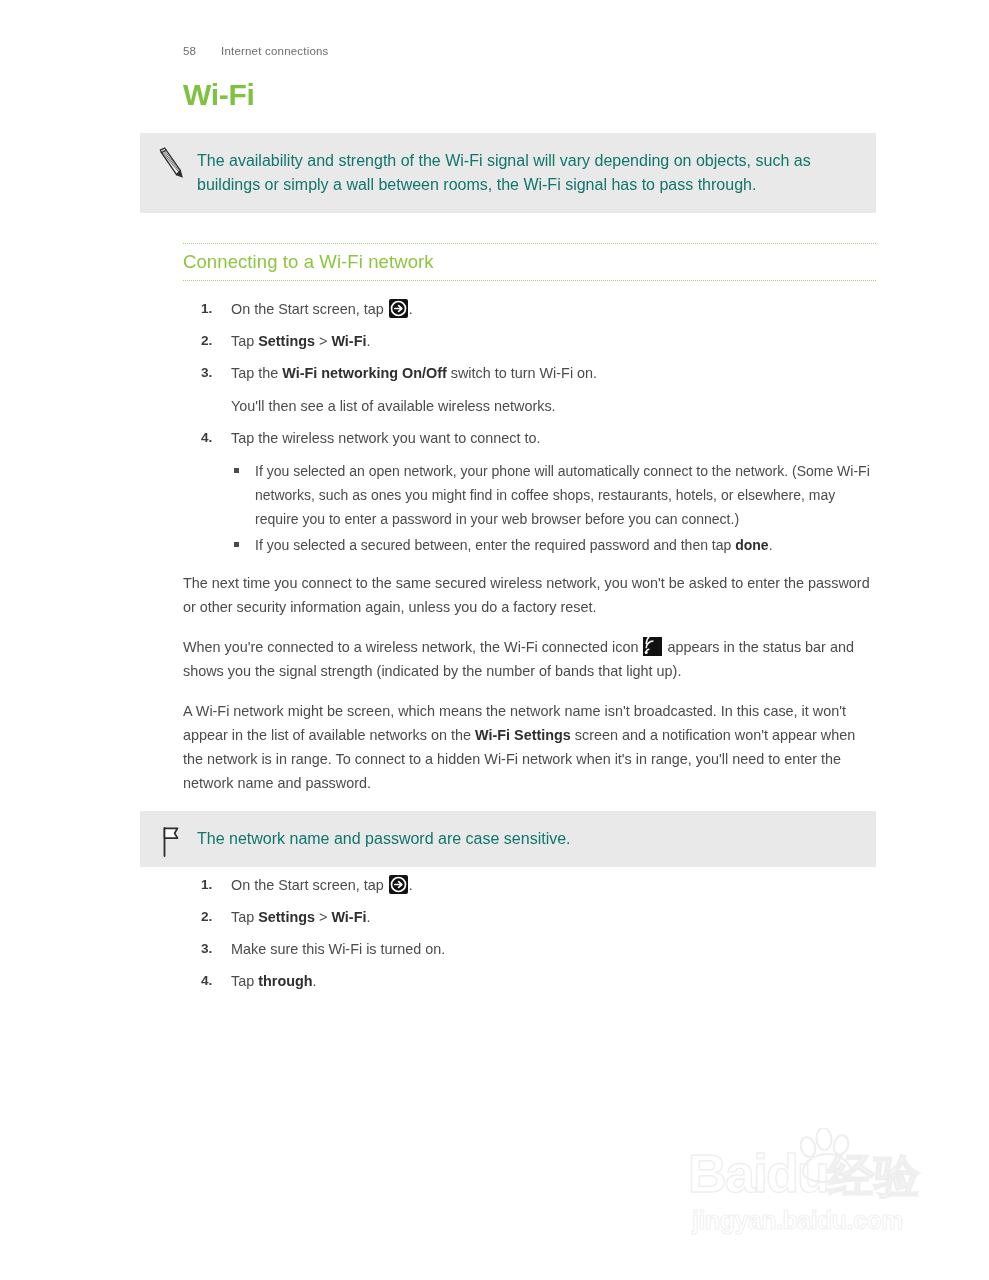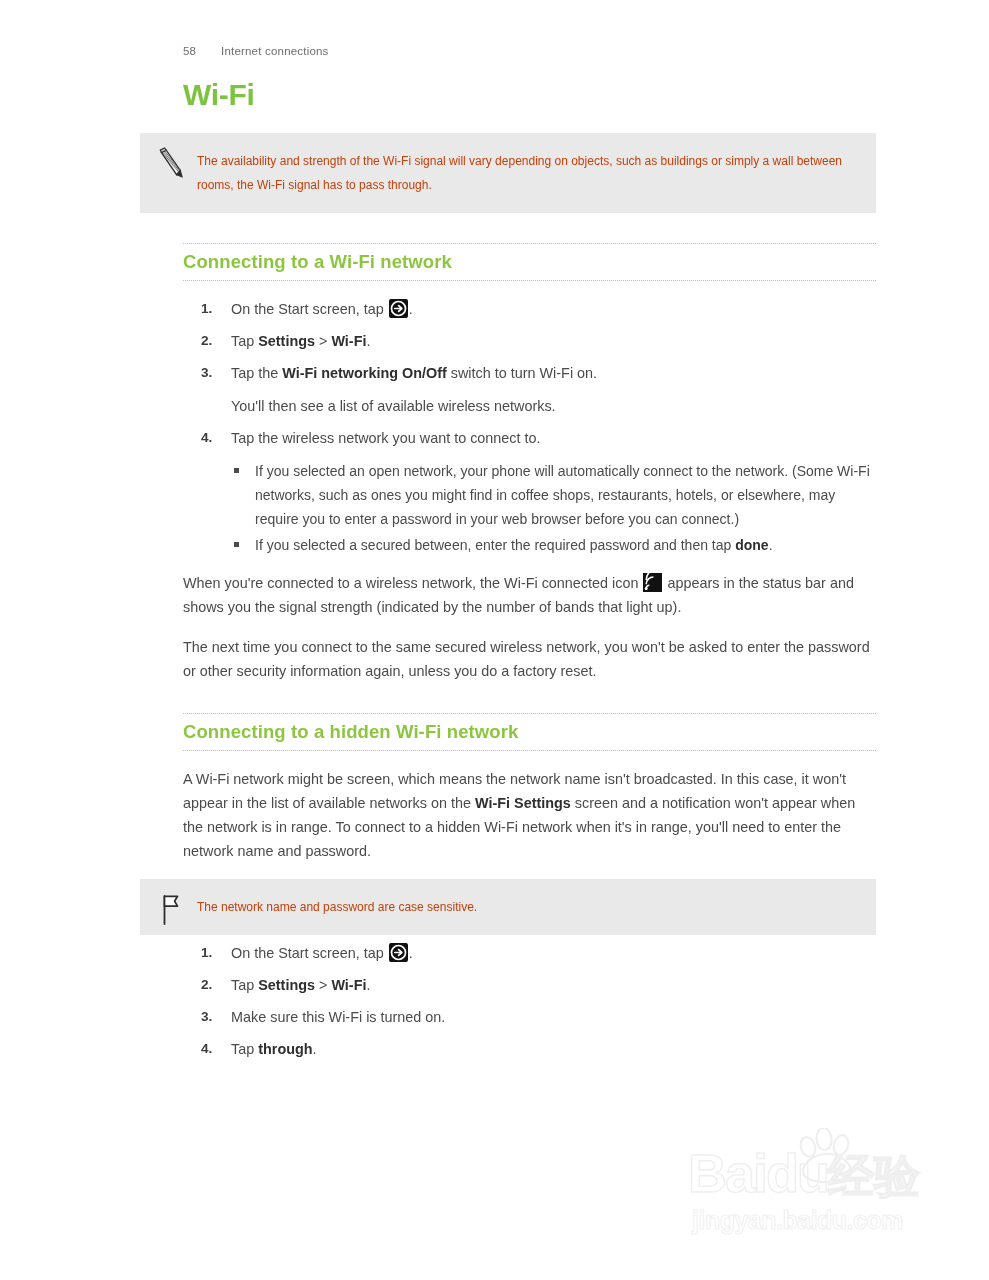--- a/index.html
+++ b/index.html
@@ -75,29 +75,29 @@
     min-height: 52px;
   }
   .note-box .note-icon {
     position: absolute;
     left: 16px;
     top: 14px;
     width: 30px;
     height: 34px;
   }
   .note-box .note-text {
-    font-size: 12px;
+    font-size: 16px;
     line-height: 24px;
-    color: #c2410c;
+    color: #0f766e;
   }
 
   
   h2.section-head {
     font-size: 18.5px;
-    font-weight: bold;
+    font-weight: normal;
     color: #8cc63f;
     margin: 30px 0 16px 0;
     padding: 7px 0 7px 0;
     border-top: 1px dotted #a9cf7f;
     border-bottom: 1px dotted #a9cf7f;
     letter-spacing: 0.1px;
     line-height: 1.2;
   }
 
   
@@ -270,39 +270,38 @@
           <li>
             <span>If you selected an open network, your phone will automatically connect to the network. (Some Wi-Fi networks, such as ones you might find in coffee shops, restaurants, hotels, or elsewhere, may require you to enter a password in your web browser before you can connect.)</span>
           </li>
           <li>
             <span>If you selected a secured between, enter the required password and then tap </span><b>done</b><span>.</span>
           </li>
         </ul>
       </li>
     </ol>
 
+    <p class="body-text">The next time you connect to the same secured wireless network, you won't be asked to enter the password or other security information again, unless you do a factory reset.</p>
+
     <p class="body-text">
       <span>When you're connected to a wireless network, the Wi-Fi connected icon</span>
       <span class="inline-icon">
         <svg viewBox="0 0 19 19" width="19" height="19" aria-hidden="true">
           <rect x="0" y="0" width="19" height="19" fill="#111111"></rect>
           <g fill="none" stroke="#ffffff" stroke-width="1.6">
             <path d="M3.2 15.4 A 3.2 3.2 0 0 1 6.4 12.2"></path>
             <path d="M3.2 11.2 A 7.2 7.2 0 0 1 10.4 4.0"></path>
             <path d="M3.2 7.0 A 11.2 11.2 0 0 1 14.4 -4.2"></path>
           </g>
           <circle cx="3.2" cy="15.4" r="1.5" fill="#ffffff"></circle>
         </svg>
       </span>
       <span>appears in the status bar and shows you the signal strength (indicated by the number of bands that light up).</span>
     </p>
 
-    <p class="body-text">The next time you connect to the same secured wireless network, you won't be asked to enter the password or other security information again, unless you do a factory reset.</p>
-
-    <h2 class="section-head">Connecting to a hidden Wi-Fi network</h2>
 
     <p class="body-text">
       <span>A Wi-Fi network might be screen, which means the network name isn't broadcasted. In this case, it won't appear in the list of available networks on the </span><b>Wi-Fi Settings</b><span> screen and a notification won't appear when the network is in range. To connect to a hidden Wi-Fi network when it's in range, you'll need to enter the network name and password.</span>
     </p>
 
     <div class="note-box">
       <span class="note-icon">
         <svg viewBox="0 0 30 34" width="30" height="34" aria-hidden="true">
           <path d="M8.5 3 L8.5 31" stroke="#2e2e2e" stroke-width="1.8" fill="none" stroke-linecap="round"></path>
           <path d="M8.5 3.3 L21.5 3.3 L18.6 8.2 L21.5 13.1 L8.5 13.1 Z" fill="#ffffff" stroke="#2e2e2e" stroke-width="1.7" stroke-linejoin="round"></path>

